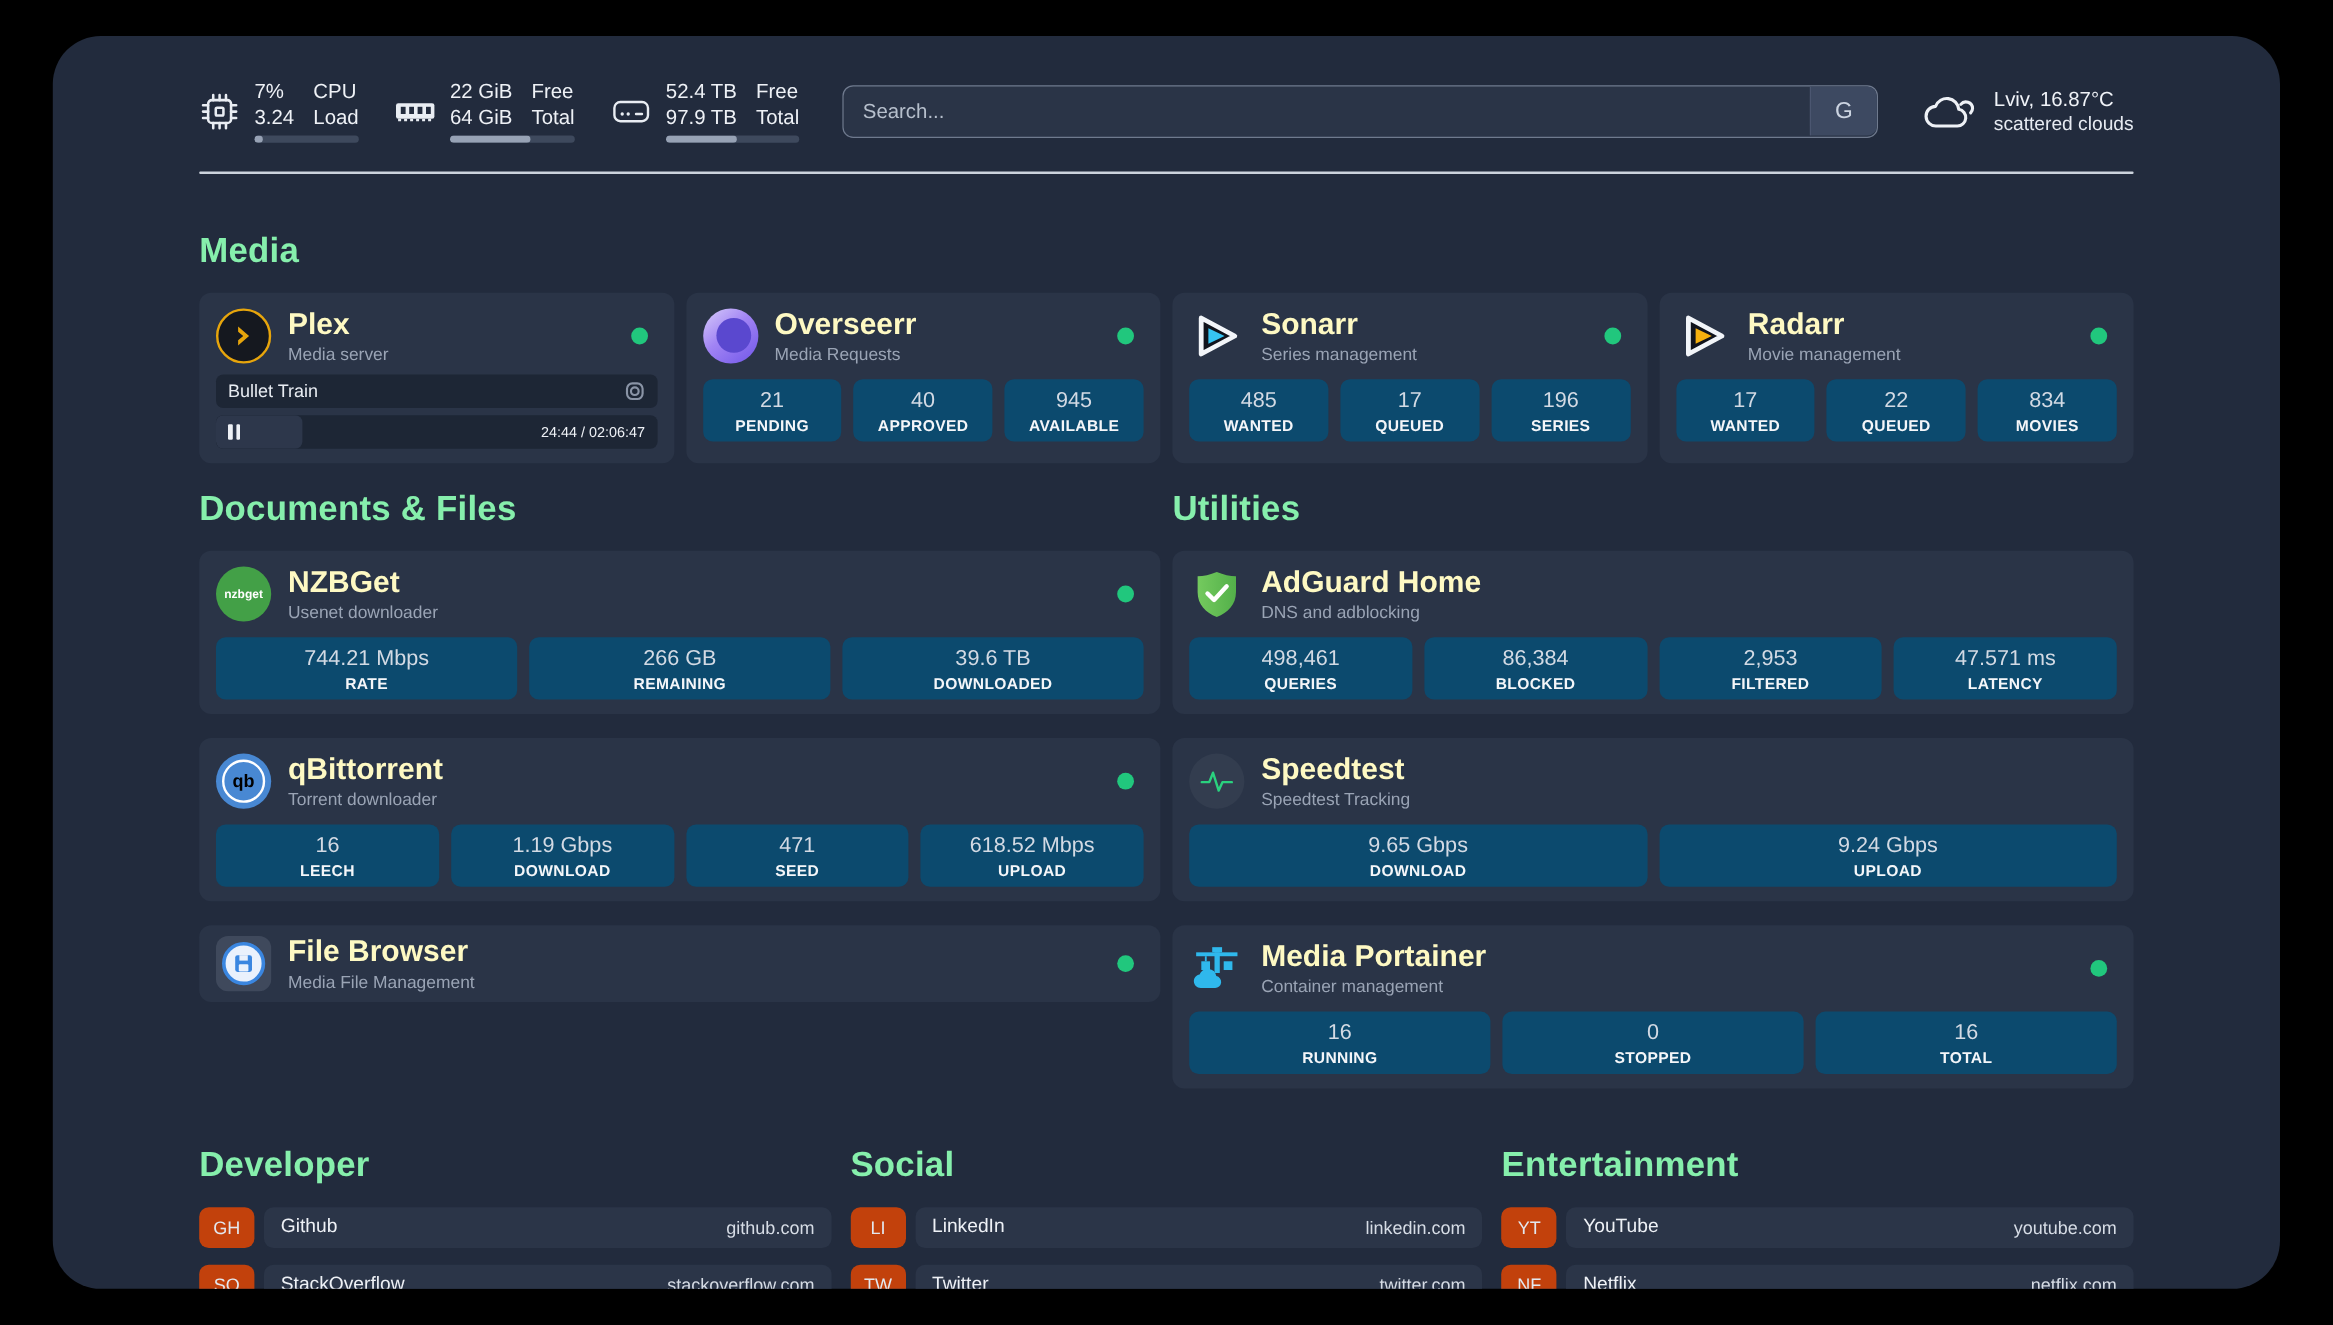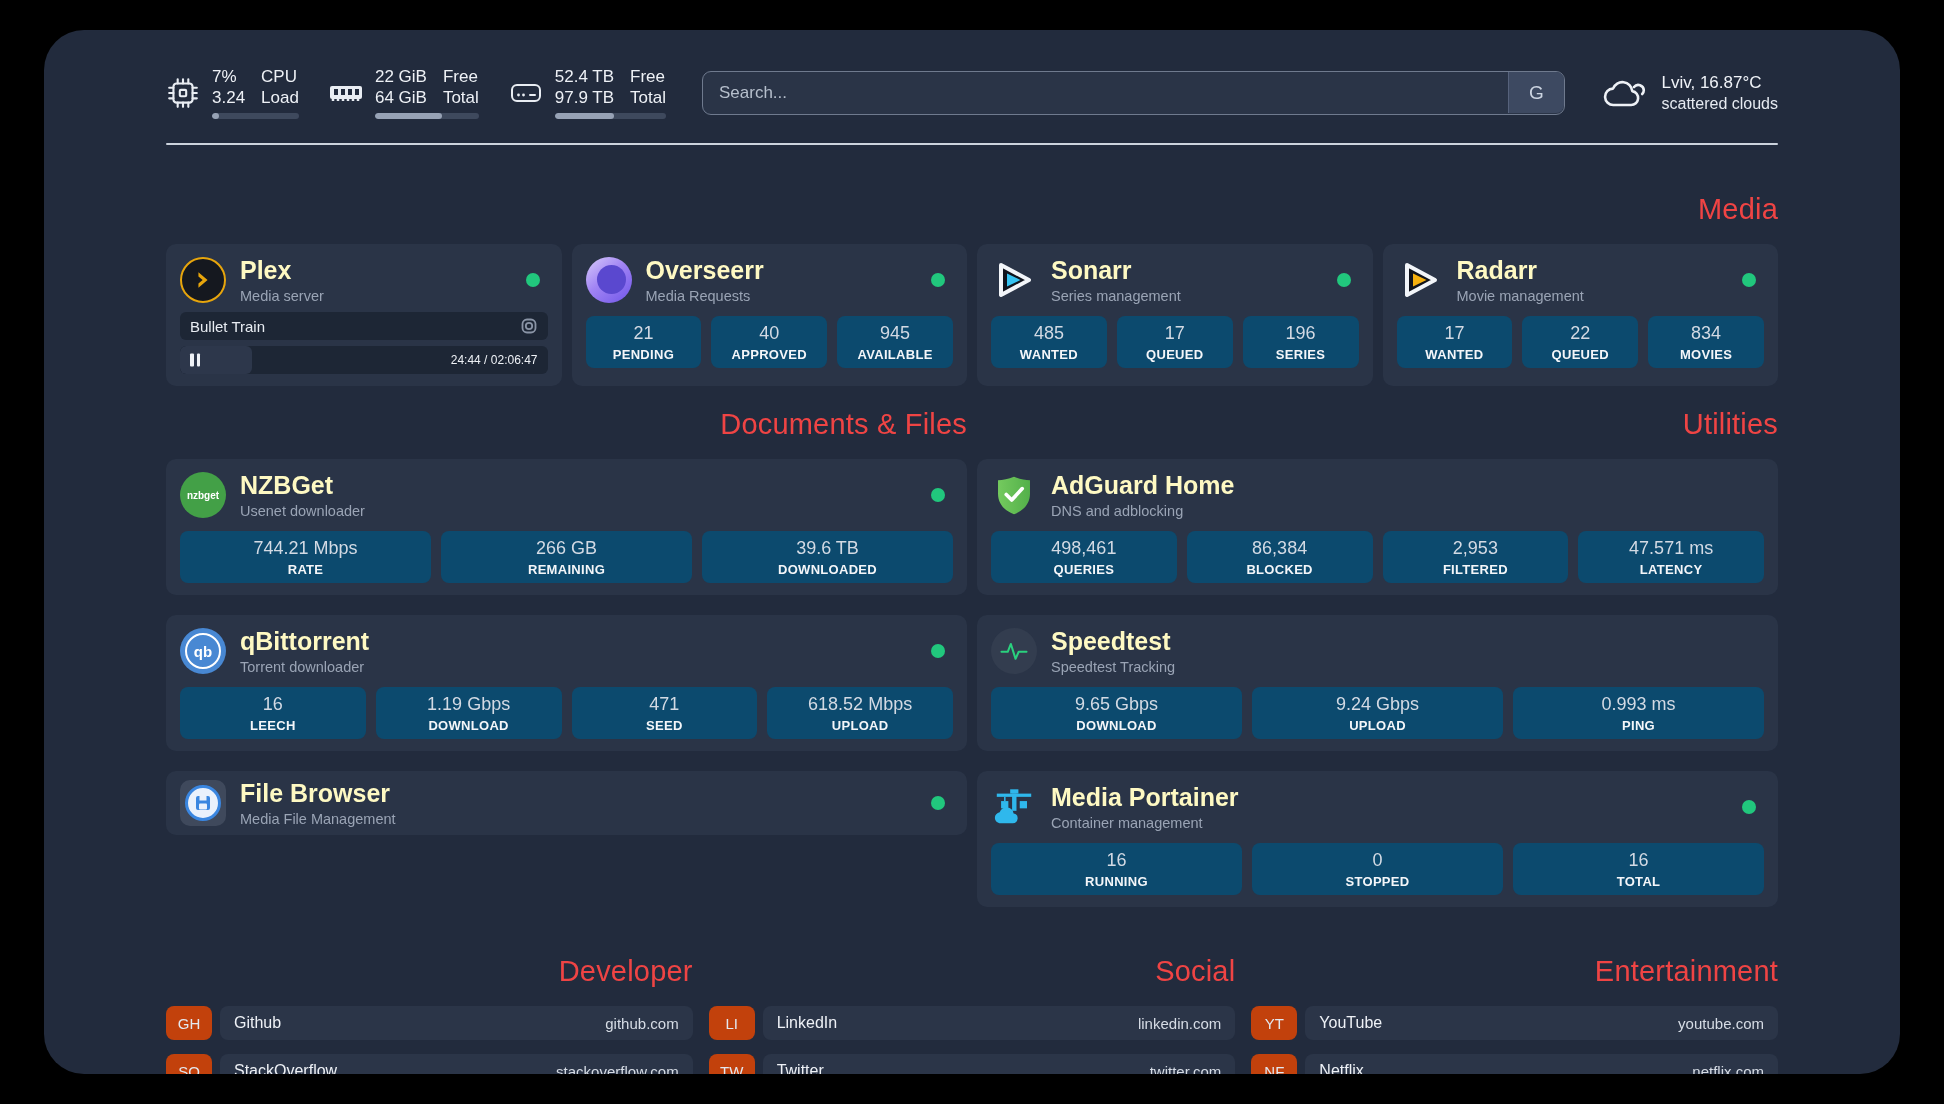--- a/index.html
+++ b/index.html
@@ -28,21 +28,21 @@
       justify-content:center; font-size:19px; color:#ccd4e1; cursor:pointer; }
 
   .weather { display:flex; align-items:center; gap:14px; }
   .weather-col { display:flex; flex-direction:column; line-height:21px; }
   .weather-line1 { font-size:17px; color:#f0f3f8; }
   .weather-line2 { font-size:16px; color:#e6eaf1; }
 
   .divider { margin:24px 122px 0; height:2px; background:#ccd3dd; border-radius:1px; }
 
   
-  .section-title { font-size:29px; font-weight:400; color:#ef4444; letter-spacing:.2px;text-align:right; }
+  .section-title { font-size:29px; font-weight:700; color:#86efac; letter-spacing:.2px; }
   .mt-media { margin-top:48px; }
   .mt-mid { margin-top:22px; }
 
   .grid4 { display:grid; grid-template-columns:repeat(4,1fr); gap:10px; margin-top:18px; }
   .grid2 { display:grid; grid-template-columns:1fr 1fr; gap:10px; }
   .grid3 { display:grid; grid-template-columns:repeat(3,1fr); gap:16px; margin-top:48px; }
   .colstack { display:flex; flex-direction:column; gap:20px; margin-top:18px; }
 
   .card { background:#2a3447; border-radius:10px; padding:12px 14px; }
   .card.slim { padding:8px 14px; }
@@ -62,21 +62,21 @@
   
   .app-icon { width:46px; height:46px; flex:none; display:flex; align-items:center; justify-content:center; }
   .circle { width:46px; height:46px; border-radius:50%; display:flex; align-items:center; justify-content:center; }
   .plex-circle { background:#15181f; border:2px solid #e7a50c; }
   .ov-circle { background:linear-gradient(140deg,#d8ccfa 0%,#a184f4 45%,#6f55e9 100%); position:relative; overflow:hidden; }
   .ov-eye { position:absolute; left:11px; top:8px; width:29px; height:29px; border-radius:50%; background:#5a48cf; }
   .nzb-circle { background:#43a047; }
   .nzb-circle span { font-size:10px; font-weight:700; color:#fff; }
   .qb-circle { background:#4888d3; }
   .qb-inner { width:36px; height:36px; border-radius:50%; border:2.5px solid #fff; display:flex;
-      align-items:center; justify-content:center; font-size:15px; font-weight:700; color:#ffffff; }
+      align-items:center; justify-content:center; font-size:15px; font-weight:700; color:#000000; }
   .fb-square { width:46px; height:46px; border-radius:10px; background:#3f495c; display:flex;
       align-items:center; justify-content:center; }
   .fb-inner { width:36px; height:36px; border-radius:50%; background:#eaf1fc; border:3px solid #3a86e0;
       display:flex; align-items:center; justify-content:center; }
   .st-circle { background:#333d4f; }
 
   
   .player-row { margin-top:8px; background:#1d2635; border-radius:6px; height:28px; display:flex;
       align-items:center; justify-content:space-between; padding:0 10px; font-size:15px; color:#e8ecf2; }
   .player-progress { margin-top:6px; background:#1d2635; border-radius:6px; height:28px; position:relative; overflow:hidden; }
@@ -474,24 +474,20 @@
             </div>
             <div class="tiles">
               <div class="tile">
                 <div class="tile-value">9.65 Gbps</div>
                 <div class="tile-label">DOWNLOAD</div>
               </div>
               <div class="tile">
                 <div class="tile-value">9.24 Gbps</div>
                 <div class="tile-label">UPLOAD</div>
               </div>
-              <div class="tile">
-                <div class="tile-value">0.993 ms</div>
-                <div class="tile-label">PING</div>
-              </div>
             </div>
           </div>
 
           <div class="card">
             <div class="app-header">
               <div class="app-icon">
                 <svg width="44" height="46" viewBox="0 0 46 46" fill="#2fb8ec">
                   <rect x="5" y="9" width="36" height="3.4"></rect>
                   <rect x="21" y="9" width="4.6" height="18"></rect>
                   <rect x="19" y="4.5" width="8.6" height="4.5"></rect>

